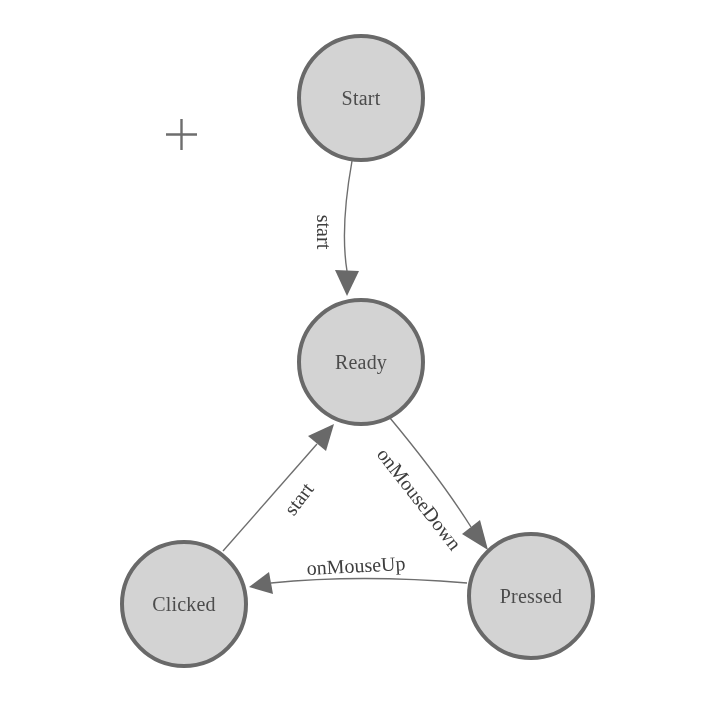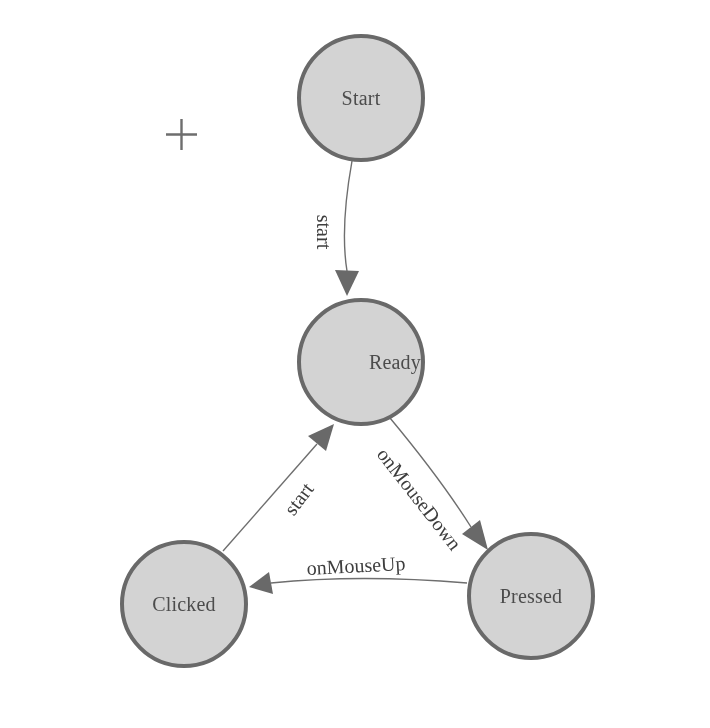--- a/index.html
+++ b/index.html
@@ -55,21 +55,21 @@
     user-select: none;
   }
   .edge-label {
     position: absolute;
     font-size: 20px;
     color: #3e3e3e;
     white-space: nowrap;
     user-select: none;
   }
   #node-start   { left: 297px; top:  34px; }
-  #node-ready   { left: 297px; top: 298px; justify-content: flex-end; }
+  #node-ready   { left: 297px; top: 298px; }
   #node-clicked { left: 120px; top: 540px; }
   #node-pressed { left: 467px; top: 532px; }
 
   #edge-label-0 { left: 323px; top: 232px; transform: translate(-50%, -50%) rotate(90deg); }
   #edge-label-1 { left: 419px; top: 499px; transform: translate(-50%, -50%) rotate(52deg); }
   #edge-label-2 { left: 356px; top: 566px; transform: translate(-50%, -50%) rotate(-3deg); }
   #edge-label-3 { left: 299px; top: 499px; transform: translate(-50%, -50%) rotate(-53deg); }
 </style>
 </head>
 <body>

